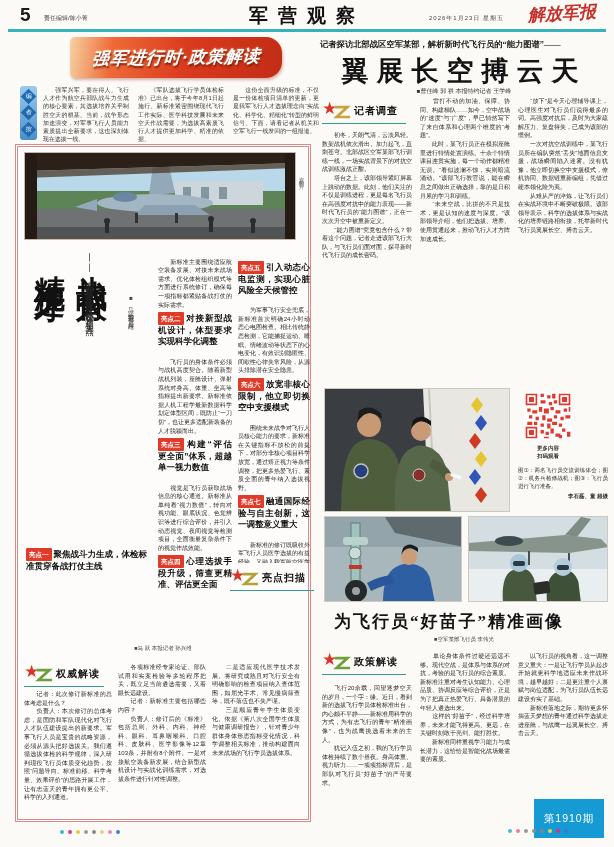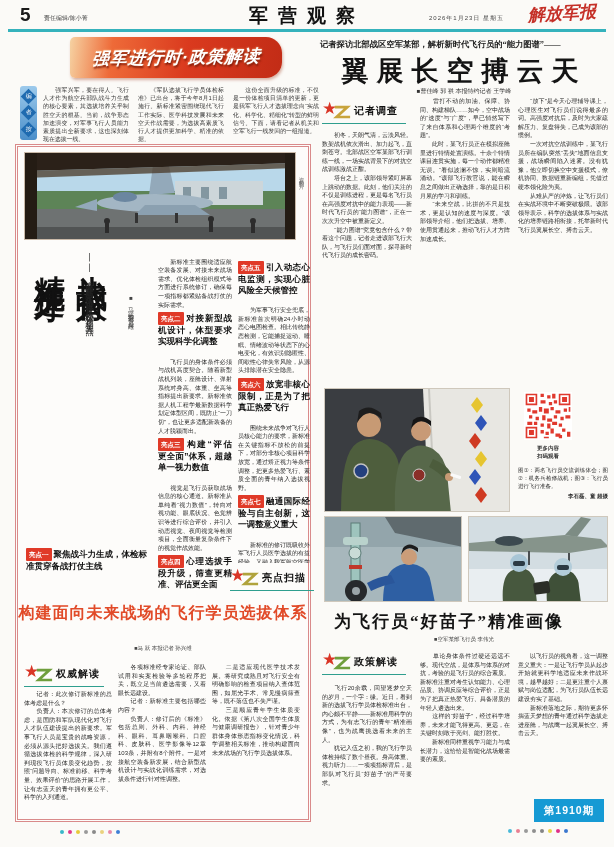--- a/index.html
+++ b/index.html
@@ -90,22 +90,22 @@
   .mcap { position:absolute; left:196px; top:80px; width:90px; font-size:5.5px; line-height:8px; text-align:justify; color:#2a2a2a; }
   .mcredit { text-align:right; font-weight:bold; margin-top:2px; }
 
   .a3-head { position:absolute; left:303px; top:610px; width:292px; text-align:center; font-size:17px; font-weight:bold; letter-spacing:2px; color:#141414; }
   .a3-byline { position:absolute; left:320px; top:636px; width:288px; text-align:center; font-size:5.5px; color:#444; }
   .rb3 { position:absolute; left:322px; top:651px; }
   .a3c1 { left:322px; top:684px; width:90px; height:152px; }
   .a3c2 { left:420px; top:652px; width:90px; height:184px; }
   .a3c3 { left:518px; top:652px; width:90px; height:184px; }
 
-  .issue { position:absolute; left:534px; top:799px; width:70px; height:23px; background:#169ad4; color:#fff;
-           font-size:10.5px; font-weight:bold; display:flex; align-items:center; justify-content:center; letter-spacing:1px; }
+  .issue { position:absolute; left:534px; top:799px; width:70px; height:39px; background:#169ad4; color:#fff;
+           font-size:10.5px; font-weight:normal; display:flex; align-items:center; justify-content:center; letter-spacing:1px; }
   .dotrow { position:absolute; height:5px; }
   .dots-l { left:58px; top:830px; }
   .dots-r { left:506px; top:829px; }
   .dot { display:inline-block; width:4px; height:4px; border-radius:50%; margin:0 2px; vertical-align:top; }
 </style>
 </head>
 <body>
 
 <div class="hdr">
   <div class="pagenum">5</div>
@@ -185,35 +185,34 @@
     <span>　　飞行员的身体条件必须与战机高度契合。随着新型战机列装，座舱设计、弹射系统对身高、体重、坐高等指标提出新要求。新标准依据人机工程学最新数据科学划定体型区间，既防止“一刀切”，也让更多适配新装备的人才脱颖而出。</span>
     <p class="hl-head"><span class="hl-badge">亮点三</span><span>构建“评估更全面”体系，超越单一视力数值</span></p>
     <span>　　视觉是飞行员获取战场信息的核心通道。新标准从单纯看“视力数值”，转向对视功能、眼底状况、色觉辨识等进行综合评价，并引入动态视觉、夜间视觉等检测项目，全面衡量复杂条件下的视觉作战效能。</span>
     <p class="hl-head"><span class="hl-badge">亮点四</span><span>心理选拔手段升级，筛查更精准、评估更全面</span></p>
     
   </div>
 
   <div class="acol smalltext" style="left:220px; top:102px; width:72px; height:314px;">
     <p class="hl-head"><span class="hl-badge">亮点五</span><span>引入动态心电监测，实现心脏风险全天候管控</span></p>
     <span>　　为军事飞行安全兜底，新标准首次明确24小时动态心电图检查。相比传统静态检测，它能捕捉运动、睡眠、情绪波动等状态下的心电变化，有效识别隐匿性、间歇性心律失常风险，从源头排除潜在安全隐患。</span>
-    <p class="hl-head"><span class="hl-badge">亮点六</span><span>放宽非核心限制，正是为了把真正热爱飞行</span></p>
+    <p class="hl-head"><span class="hl-badge">亮点六</span><span>放宽非核心限制，他立即切换空中支援模式</span></p>
     <span>　　围绕未来战争对飞行人员核心能力的要求，新标准在关键指标不放松的前提下，对部分非核心项目科学放宽，通过矫正视力等条件调整，把更多热爱飞行、素质全面的青年纳入选拔视野。</span>
     <p class="hl-head"><span class="hl-badge">亮点七</span><span>融通国际经验与自主创新，这一调整意义重大</span></p>
     <span>　　新标准的修订既吸收外军飞行人员医学选拔的有益经验，又融入我军航空医学研究的最新成果，构建起具有我军特色、面向未来战场的飞行学员选拔体系。</span>
   </div>
 
   <div class="sec-badge scan-badge">
     <span class="star">★</span>
     <svg width="18" height="15" viewBox="0 0 20 16">
         <path d="M2 2 L16 2 L4 13 L19 13" stroke="#b0a33c" stroke-width="3" fill="none"></path>
       </svg>
     <span class="lbl">亮点扫描</span>
   </div>
 
-  <div class="a2-head">构建面向未来战场的飞行学员选拔体系</div>
   <div class="a2-byline">■马 跃  本报记者  孙兴维</div>
 
   <div class="acol" style="left:6px; top:516px; width:88px; height:152px;">
     <div class="sec-badge" style="width:80px; margin-bottom:3px;">
       <span class="star">★</span>
       <svg width="18" height="15" viewBox="0 0 20 16">
           <path d="M2 2 L16 2 L4 13 L19 13" stroke="#6f9e3c" stroke-width="3" fill="none"></path>
         </svg>
       <span class="lbl">权威解读</span>
     </div>

